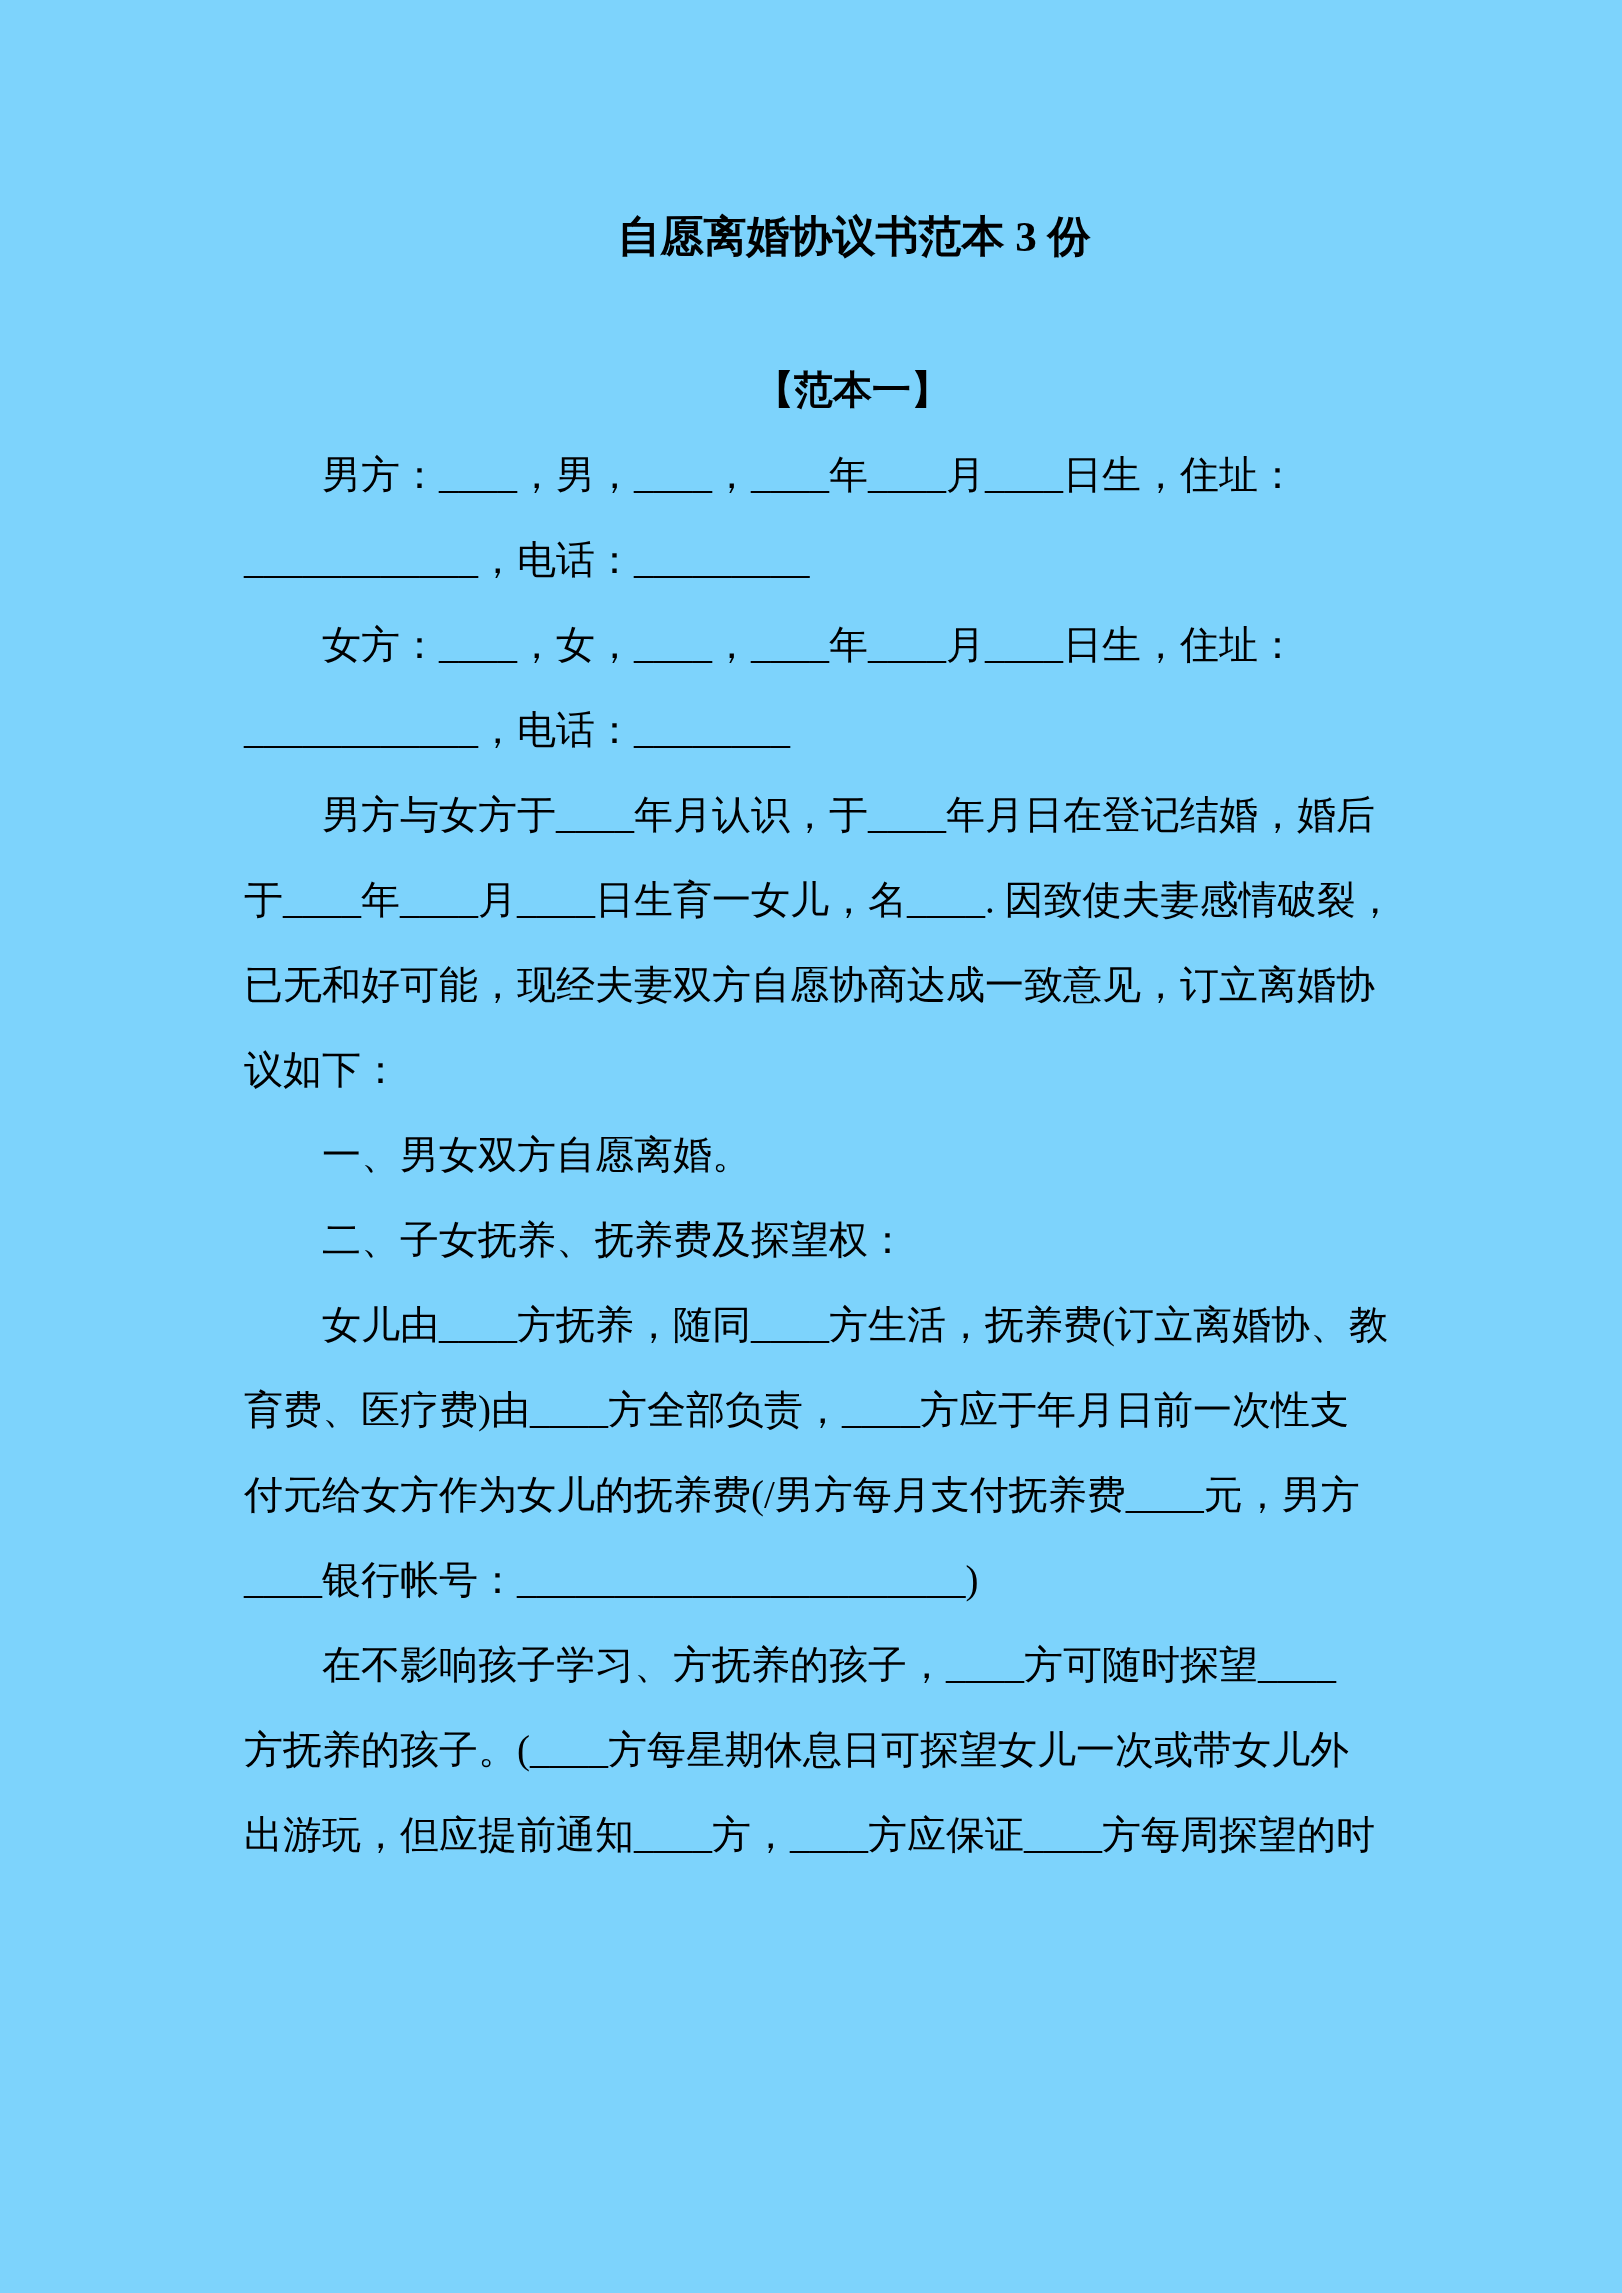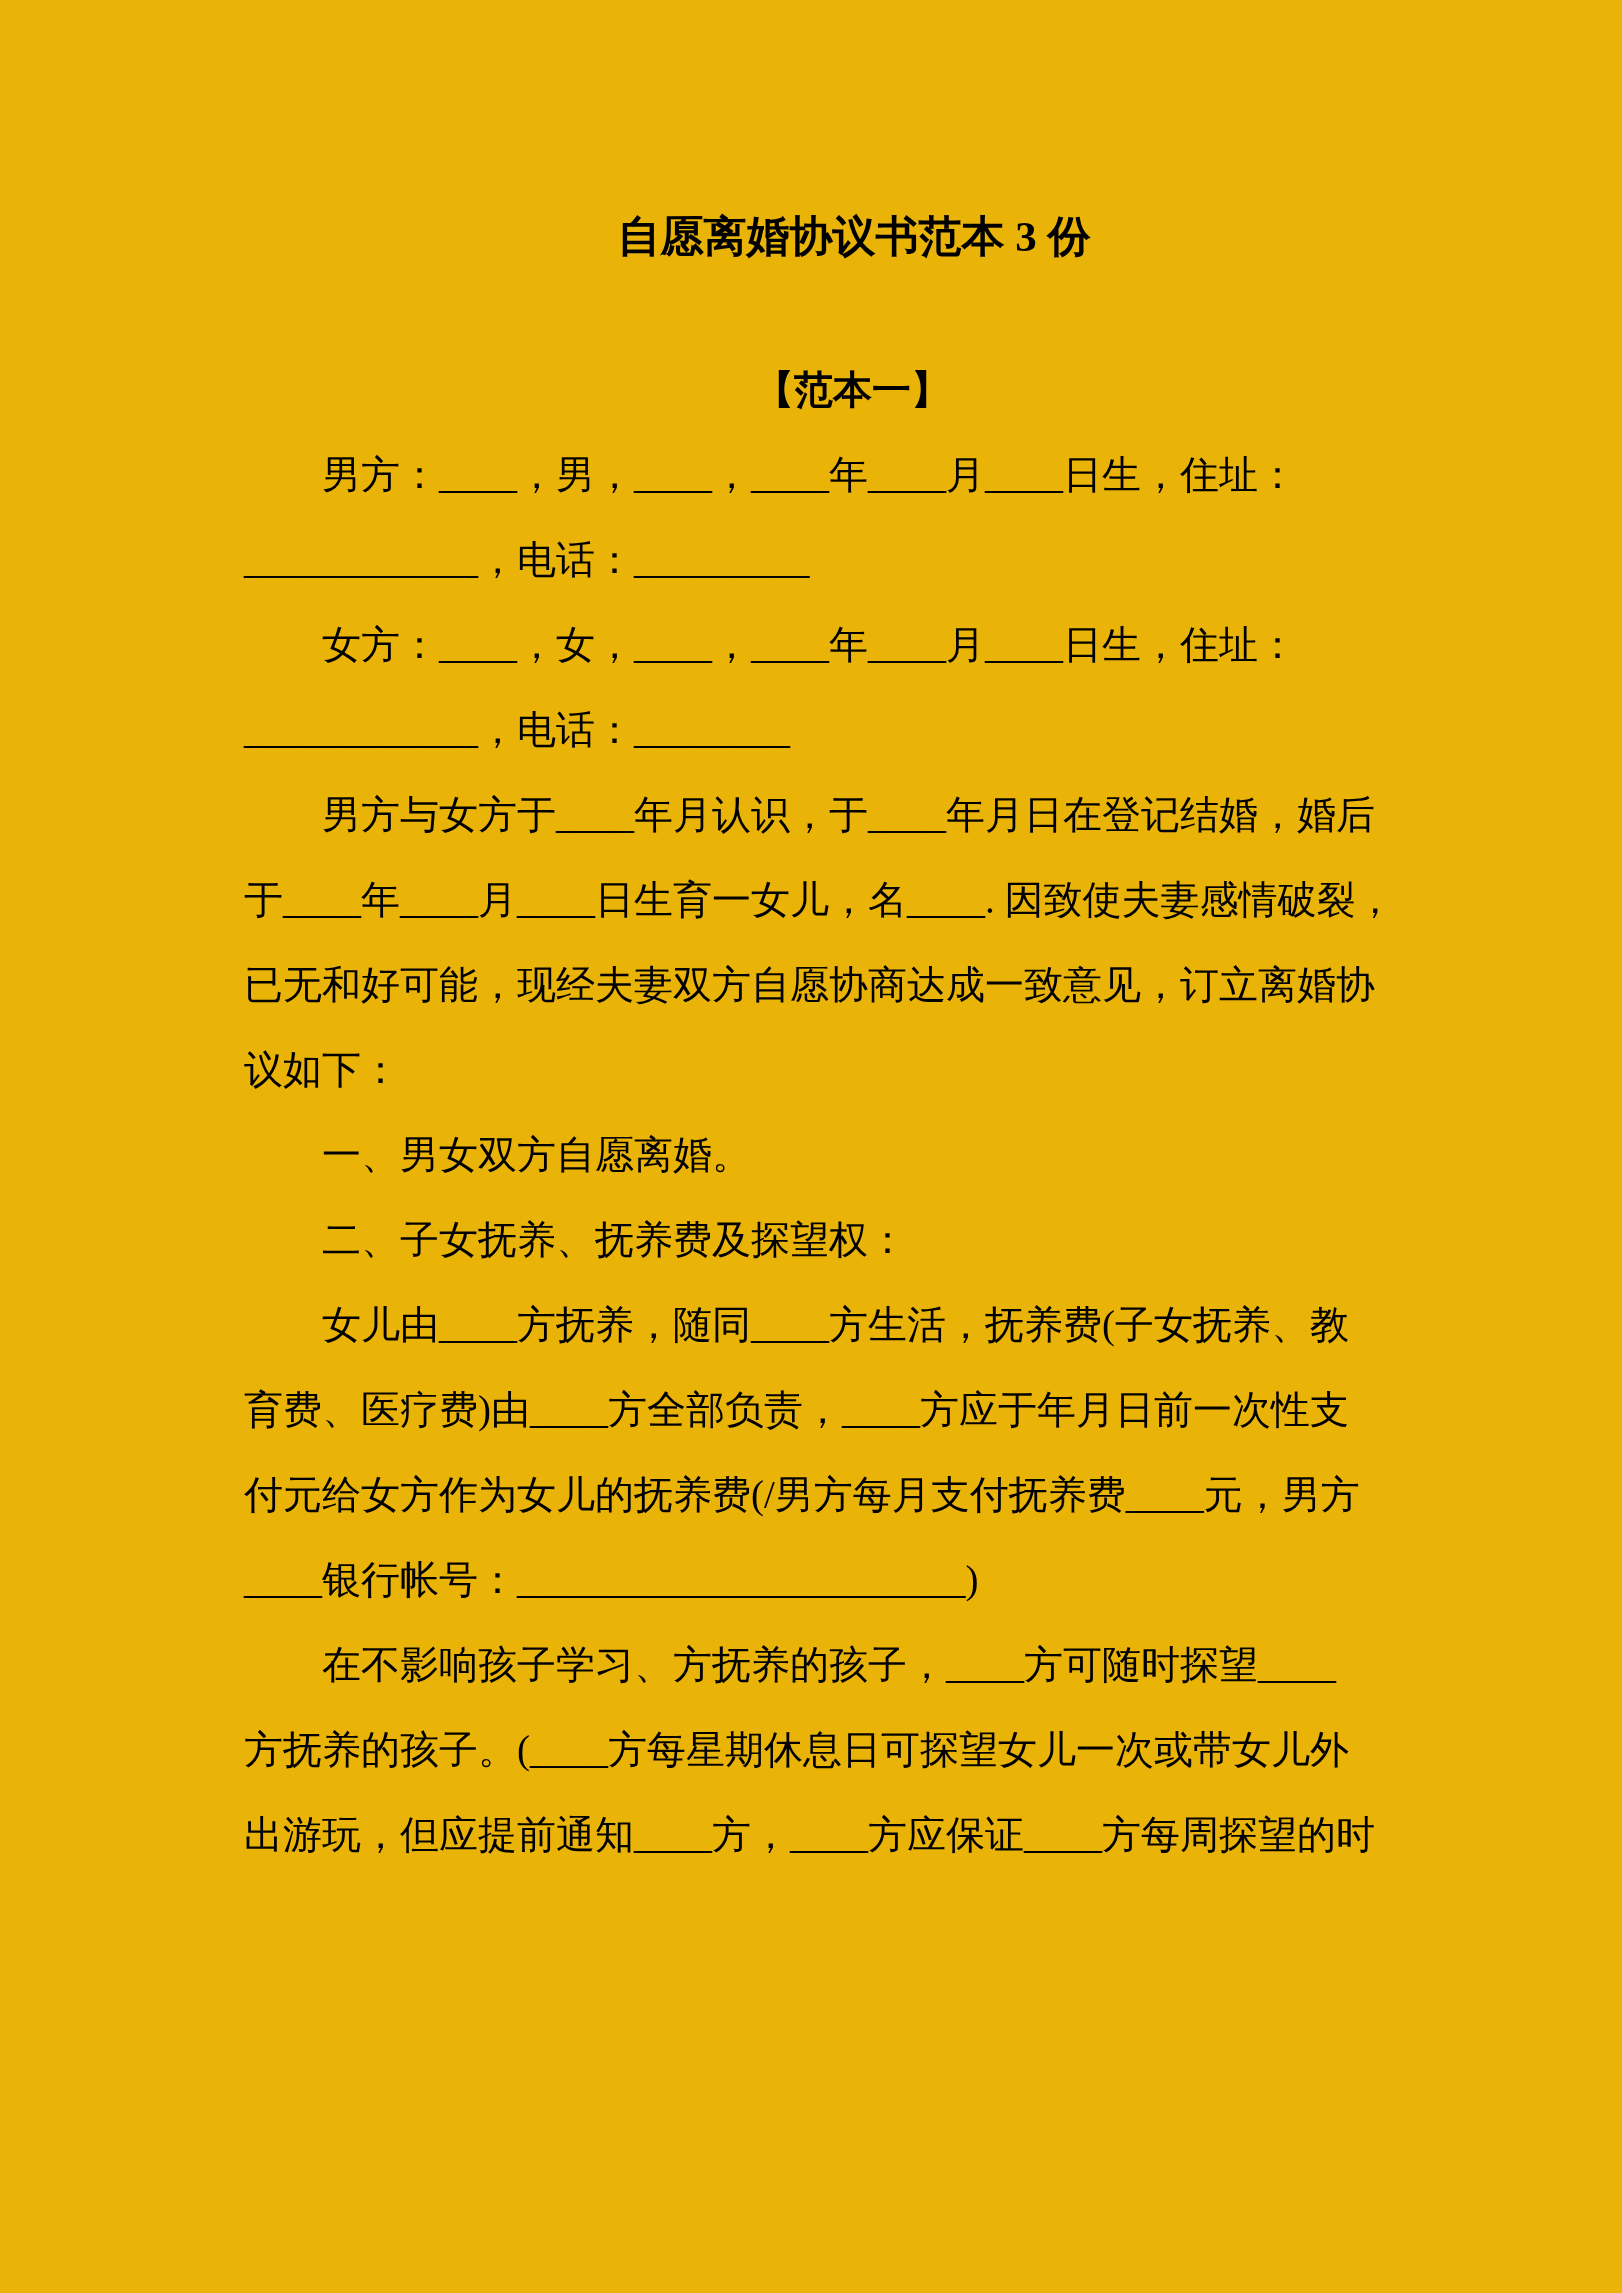--- a/index.html
+++ b/index.html
@@ -4,21 +4,21 @@
 <style>
   html, body {
     margin: 0;
     padding: 0;
     background: #ffffff;
   }
   .page {
     position: relative;
     width: 1623px;
     height: 2294px;
-    background: #eab308;
+    background: #7dd3fc;
     color: #000000;
     font-family: "Liberation Serif", "DejaVu Serif", serif;
     overflow: hidden;
   }
   .doc-title {
     margin: 205px 0 0 0;
     padding: 0;
     font-size: 43px;
     font-weight: 700;
     line-height: 64px;
@@ -60,21 +60,21 @@
     <div class="line indent">男方：____，男，____，____年____月____日生，住址：</div>
     <div class="line">____________，电话：_________</div>
     <div class="line indent">女方：____，女，____，____年____月____日生，住址：</div>
     <div class="line">____________，电话：________</div>
     <div class="line indent">男方与女方于____年月认识，于____年月日在登记结婚，婚后</div>
     <div class="line">于____年____月____日生育一女儿，名____. 因致使夫妻感情破裂，</div>
     <div class="line">已无和好可能，现经夫妻双方自愿协商达成一致意见，订立离婚协</div>
     <div class="line">议如下：</div>
     <div class="line indent">一、男女双方自愿离婚。</div>
     <div class="line indent">二、子女抚养、抚养费及探望权：</div>
-    <div class="line indent">女儿由____方抚养，随同____方生活，抚养费(子女抚养、教</div>
+    <div class="line indent">女儿由____方抚养，随同____方生活，抚养费(订立离婚协、教</div>
     <div class="line">育费、医疗费)由____方全部负责，____方应于年月日前一次性支</div>
     <div class="line">付元给女方作为女儿的抚养费(/男方每月支付抚养费____元，男方</div>
     <div class="line">____银行帐号：_______________________)</div>
     <div class="line indent">在不影响孩子学习、方抚养的孩子，____方可随时探望____</div>
     <div class="line">方抚养的孩子。(____方每星期休息日可探望女儿一次或带女儿外</div>
     <div class="line">出游玩，但应提前通知____方，____方应保证____方每周探望的时</div>
   </div>
 </div>
 
 

